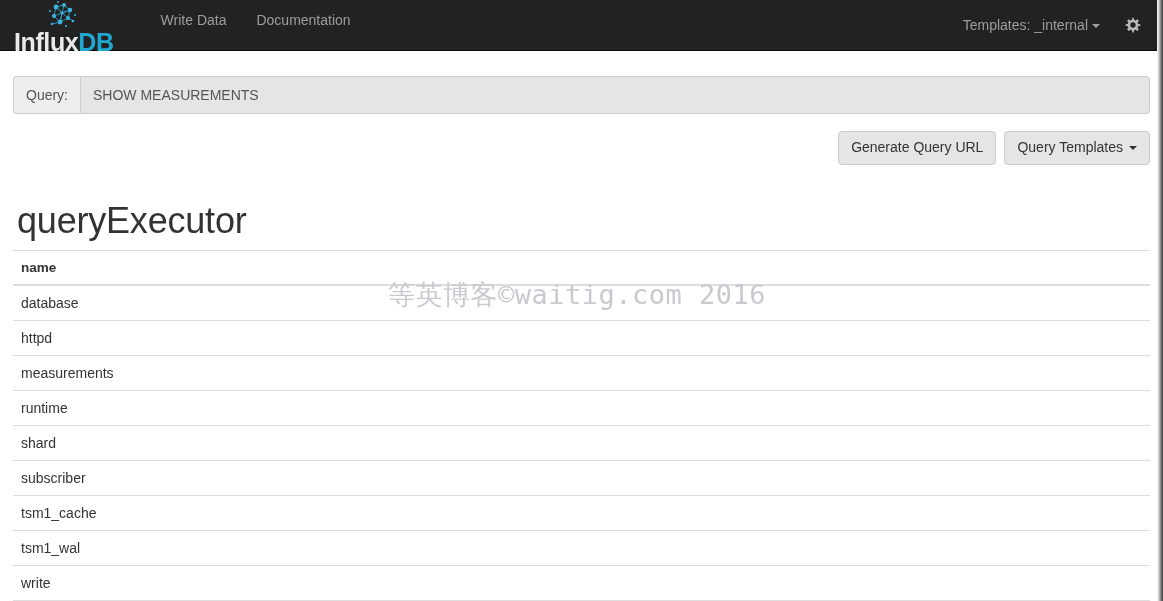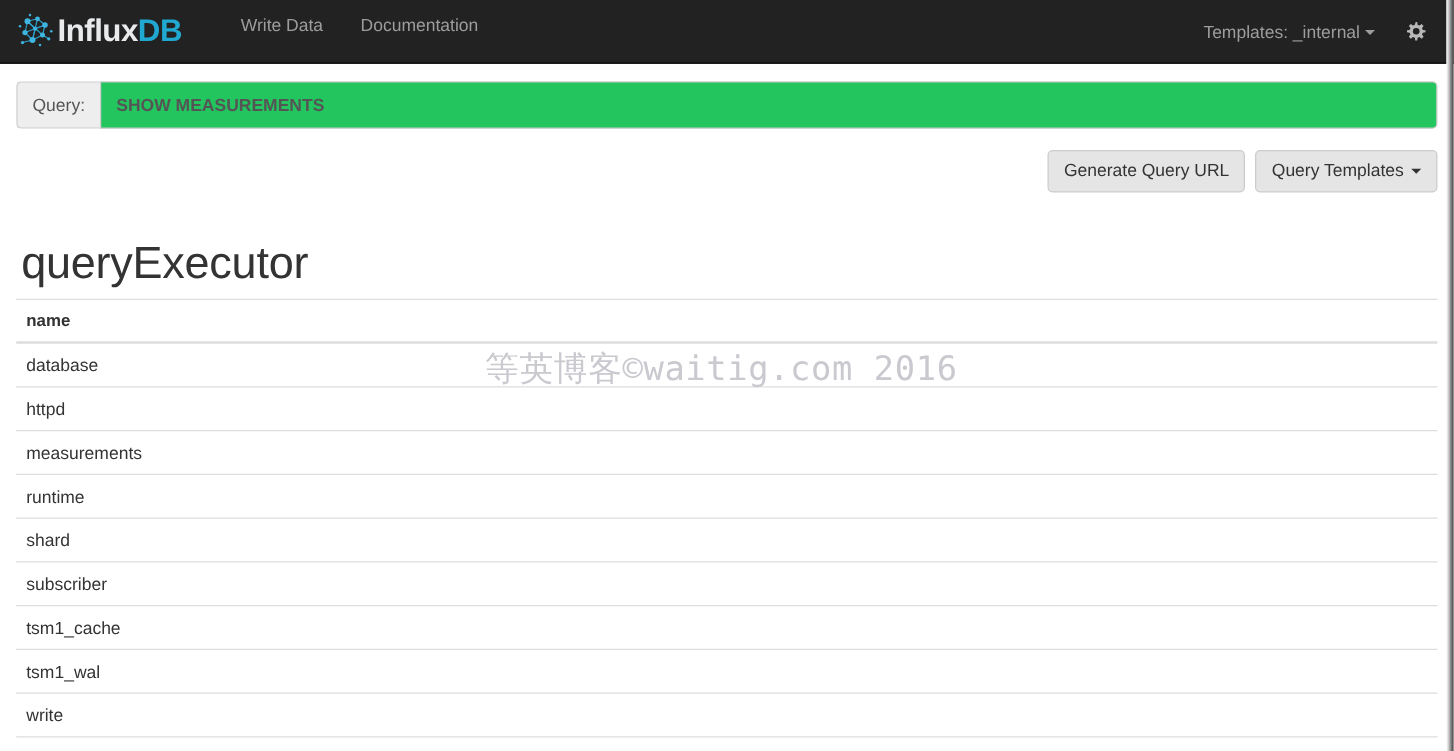--- a/index.html
+++ b/index.html
@@ -29,20 +29,21 @@
     padding: 0 14px 0 8px;
     position: relative;
   }
   .brand {
     display: flex;
     align-items: center;
     height: 50px;
     padding: 0 6px;
     text-decoration: none;
     cursor: pointer;
+    flex-direction: column;
   }
   .brand-icon {
     width: 30px;
     height: 30px;
     display: block;
     margin-right: 2px;
   }
   .brand-text {
     font-size: 25px;
     font-weight: bold;
@@ -109,21 +110,21 @@
   }
   .gear-btn svg { display: block; }
 
   
   .container {
     width: 1163px;
     padding: 0 13px;
   }
 
   
-  .query-row { padding-top: 14px; }
+  .query-row { padding-top: 25px; }
   .input-group {
     display: flex;
     width: 1137px;
     height: 38px;
   }
   .input-group-addon {
     display: flex;
     align-items: center;
     padding: 0 12px;
     background: #eeeeee;
@@ -135,24 +136,23 @@
     white-space: nowrap;
   }
   .query-input {
     flex: 1 1 auto;
     border: 1px solid #cccccc;
     border-radius: 0 4px 4px 0;
     padding: 6px 12px;
     font-size: 14px;
     font-family: "Liberation Sans", sans-serif;
     color: #555555;
-    background: #22c55e;
+    background: #e5e5e5;
     outline: none;
     min-width: 0;
-    font-weight: bold;
   }
 
   
   .button-row {
     display: flex;
     justify-content: flex-end;
     gap: 8px;
     padding-top: 17px;
     width: 1137px;
   }

